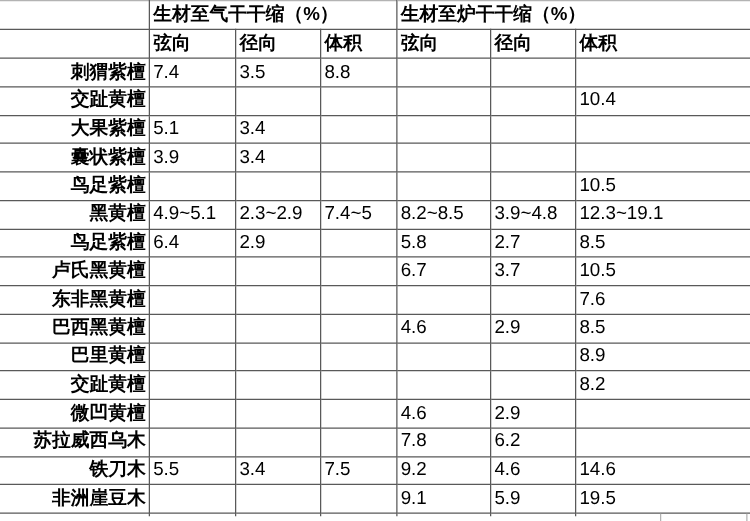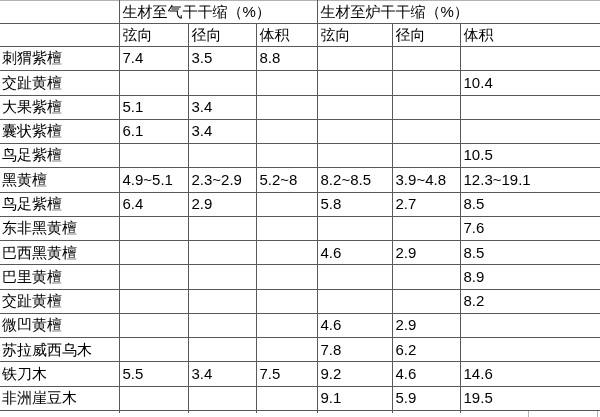--- a/index.html
+++ b/index.html
@@ -38,34 +38,35 @@
     font-weight: normal;
     text-align: left;
     vertical-align: middle;
     padding: 0 2px 0 3px;
     white-space: nowrap;
     overflow: hidden;
     line-height: 1.1;
   }
   table.shrinkage thead th,
   table.shrinkage thead td {
-    font-weight: normal;
+    font-weight: bold;
     height: 22px;
   }
   table.shrinkage thead tr:first-child th,
   table.shrinkage thead tr:first-child td {
     border-top: 1px solid var(--outer);
   }
   table.shrinkage th:first-child,
   table.shrinkage td:first-child {
     border-left: none;
     padding-left: 2px;
   }
   table.shrinkage tbody th.species {
-    font-weight: normal;
+    font-weight: bold;
+    text-align: right;
   }
   .stubs {
     position: absolute;
     left: 0;
     top: 411px;
     width: 600px;
     height: 6px;
   }
   .stub {
     position: absolute;
@@ -128,53 +129,62 @@
           <th class="species">大果紫檀</th>
           <td>5.1</td>
           <td>3.4</td>
           <td></td>
           <td></td>
           <td></td>
           <td></td>
         </tr>
         <tr>
           <th class="species">囊状紫檀</th>
-          <td>6.1</td>
+          <td>3.9</td>
           <td>3.4</td>
           <td></td>
           <td></td>
           <td></td>
           <td></td>
         </tr>
         <tr>
           <th class="species">鸟足紫檀</th>
           <td></td>
           <td></td>
           <td></td>
           <td></td>
           <td></td>
           <td>10.5</td>
         </tr>
         <tr>
           <th class="species">黑黄檀</th>
           <td>4.9~5.1</td>
           <td>2.3~2.9</td>
-          <td>5.2~8</td>
+          <td>7.4~5</td>
           <td>8.2~8.5</td>
           <td>3.9~4.8</td>
           <td>12.3~19.1</td>
         </tr>
         <tr>
           <th class="species">鸟足紫檀</th>
           <td>6.4</td>
           <td>2.9</td>
           <td></td>
           <td>5.8</td>
           <td>2.7</td>
           <td>8.5</td>
+        </tr>
+        <tr>
+          <th class="species">卢氏黑黄檀</th>
+          <td></td>
+          <td></td>
+          <td></td>
+          <td>6.7</td>
+          <td>3.7</td>
+          <td>10.5</td>
         </tr>
         <tr>
           <th class="species">东非黑黄檀</th>
           <td></td>
           <td></td>
           <td></td>
           <td></td>
           <td></td>
           <td>7.6</td>
         </tr>

